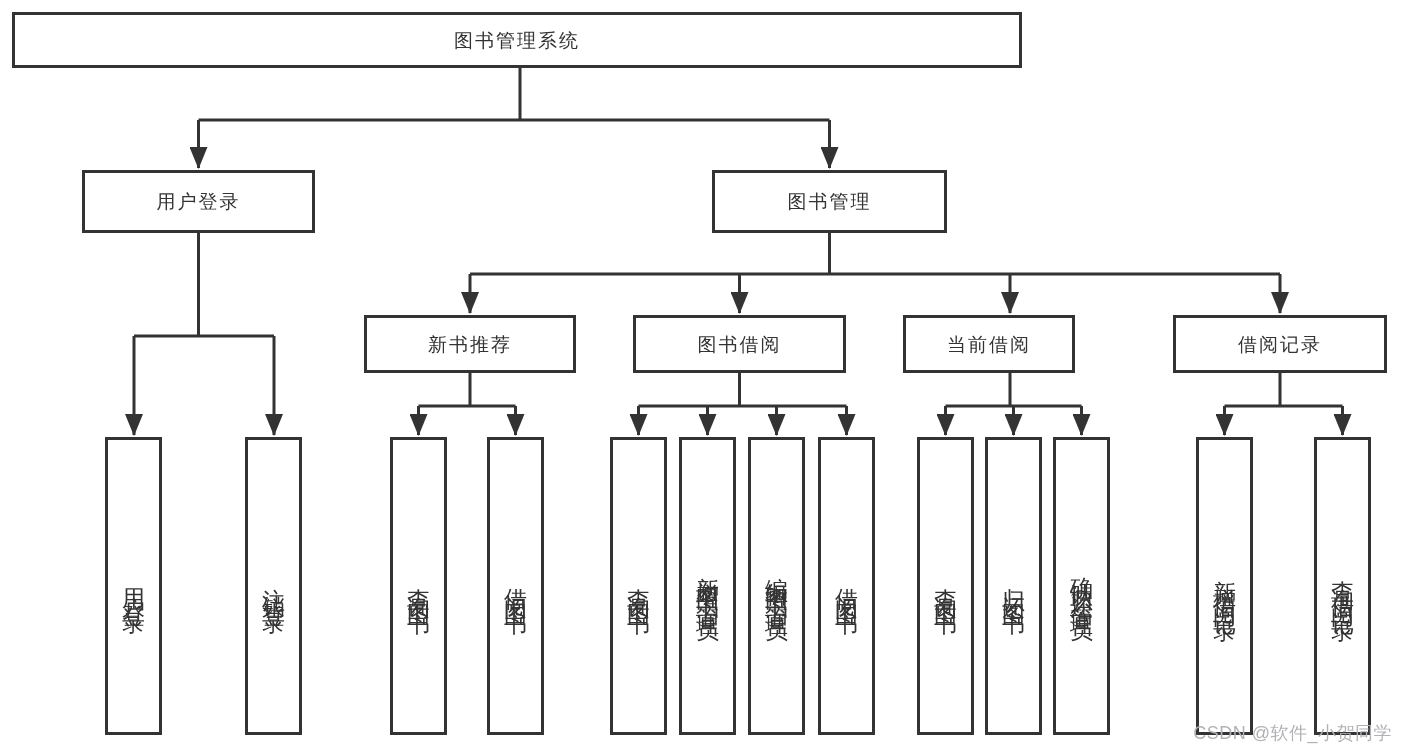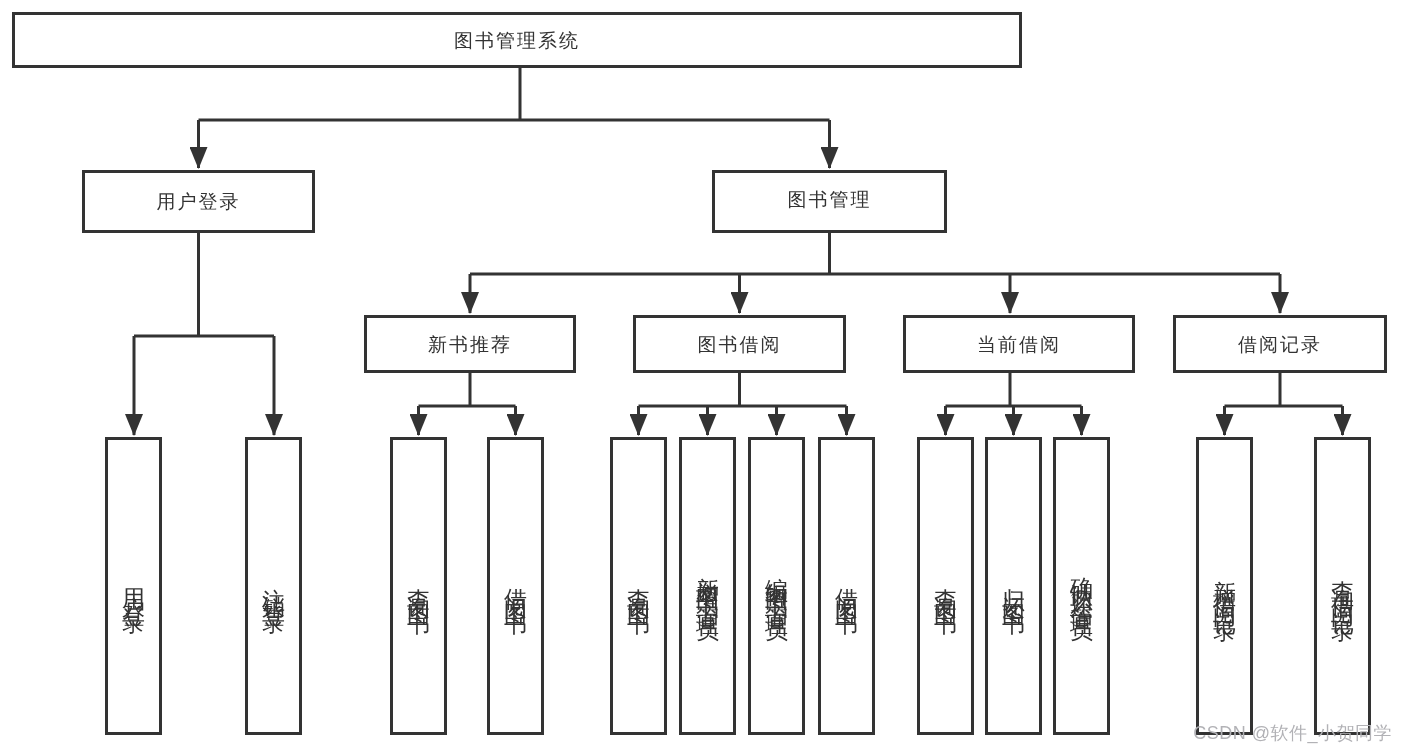--- a/index.html
+++ b/index.html
@@ -105,31 +105,31 @@
     </g>
   </svg>
 
   <div class="box" style="left:12px; top:12px; width:1010px; height:56px;">
     <span class="hlabel">图书管理系统</span>
   </div>
 
   <div class="box" style="left:82px; top:170px; width:233px; height:63px;">
     <span class="hlabel">用户登录</span>
   </div>
-  <div class="box" style="left:712px; top:170px; width:235px; height:63px;font-family:Liberation Mono, monospace;">
+  <div class="box" style="left:712px; top:170px; width:235px; height:63px;">
     <span class="hlabel">图书管理</span>
   </div>
 
   <div class="box" style="left:633px; top:315px; width:213px; height:58px;">
     <span class="hlabel">图书借阅</span>
   </div>
   <div class="box" style="left:364px; top:315px; width:212px; height:58px;">
     <span class="hlabel">新书推荐</span>
   </div>
-  <div class="box" style="left:903px; top:315px; width:232px; height:58px;">
+  <div class="box" style="left:903px; top:315px; width:172px; height:58px;">
     <span class="hlabel">当前借阅</span>
   </div>
   <div class="box" style="left:1173px; top:315px; width:214px; height:58px;">
     <span class="hlabel">借阅记录</span>
   </div>
 
   <div class="box" style="left:105px; top:437px; width:57px; height:298px;">
     <span class="vlabel">用户登录</span>
   </div>
   <div class="box" style="left:245px; top:437px; width:57px; height:298px;">

